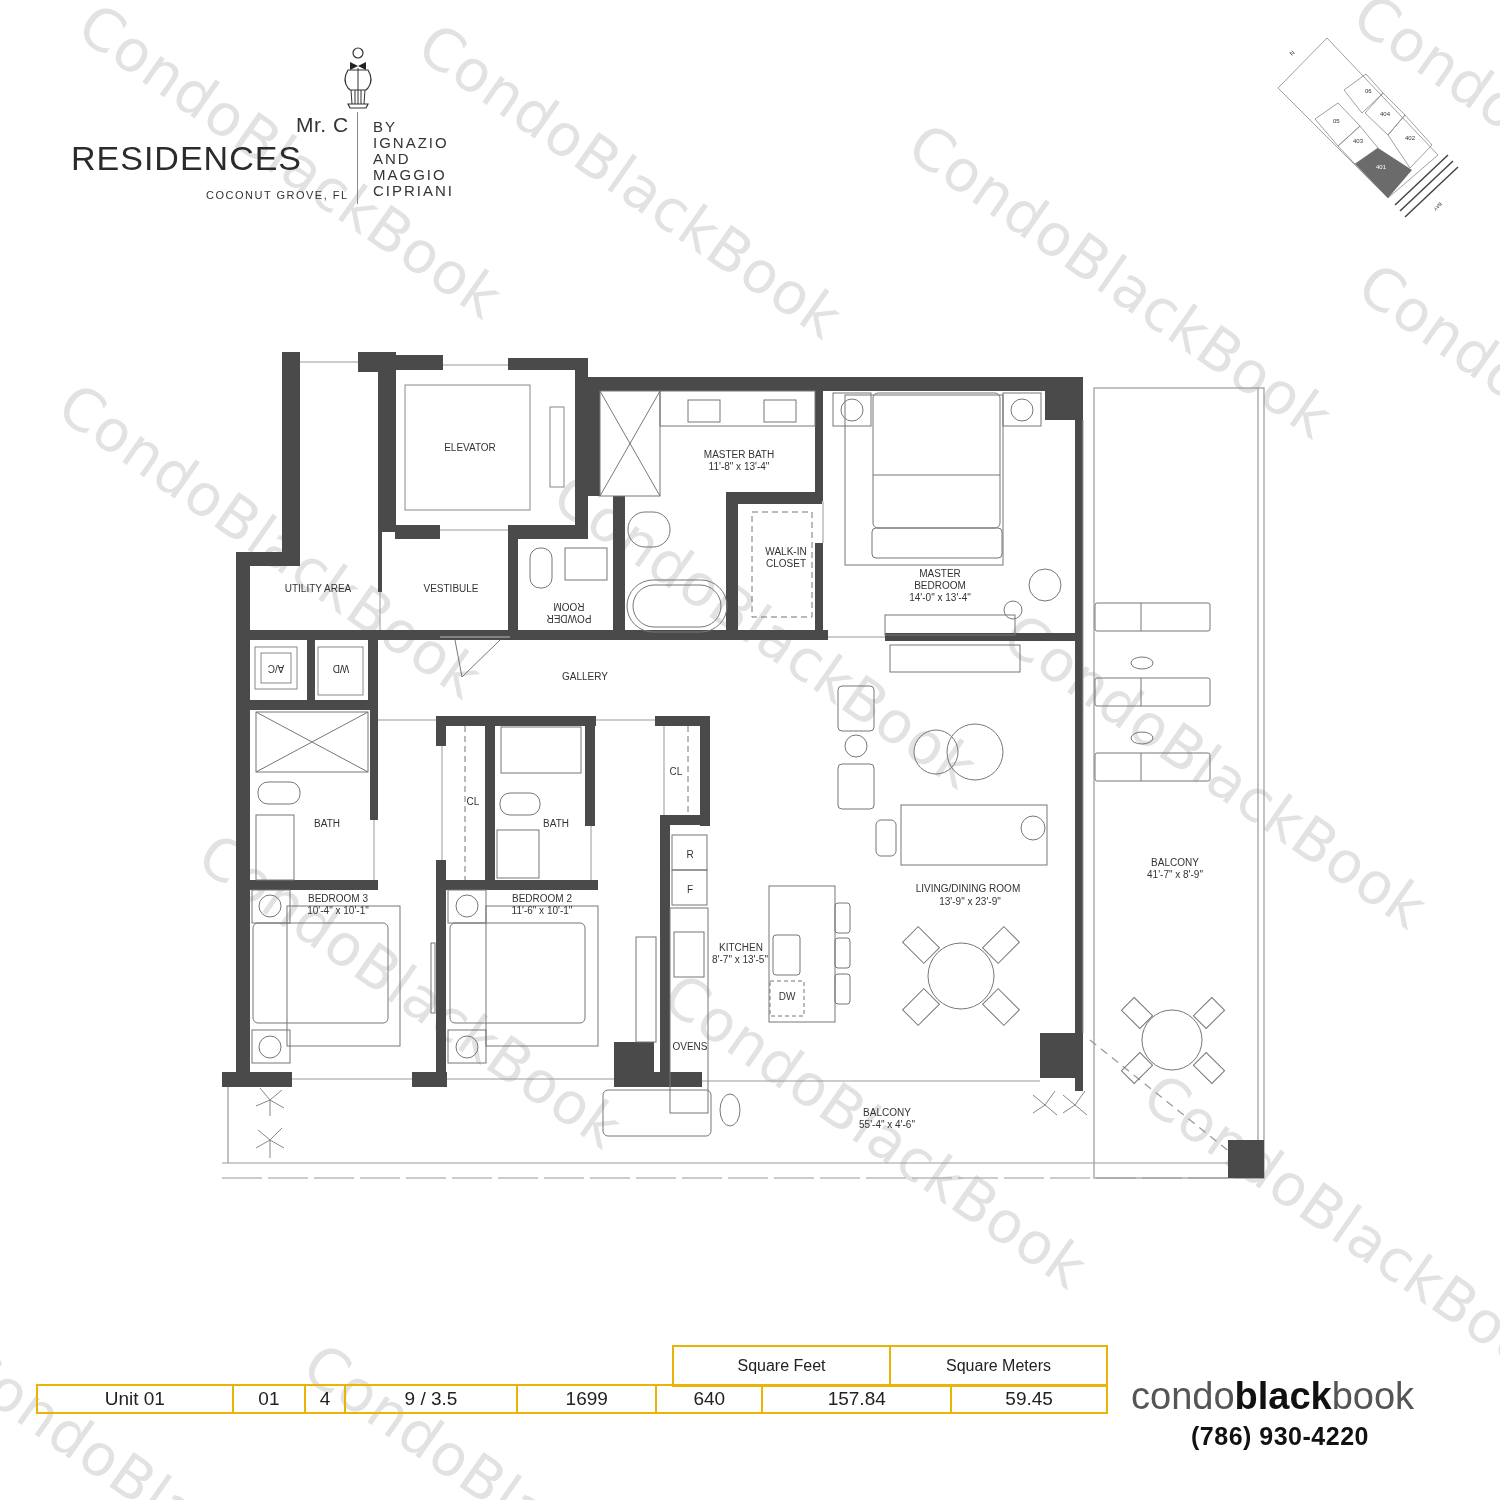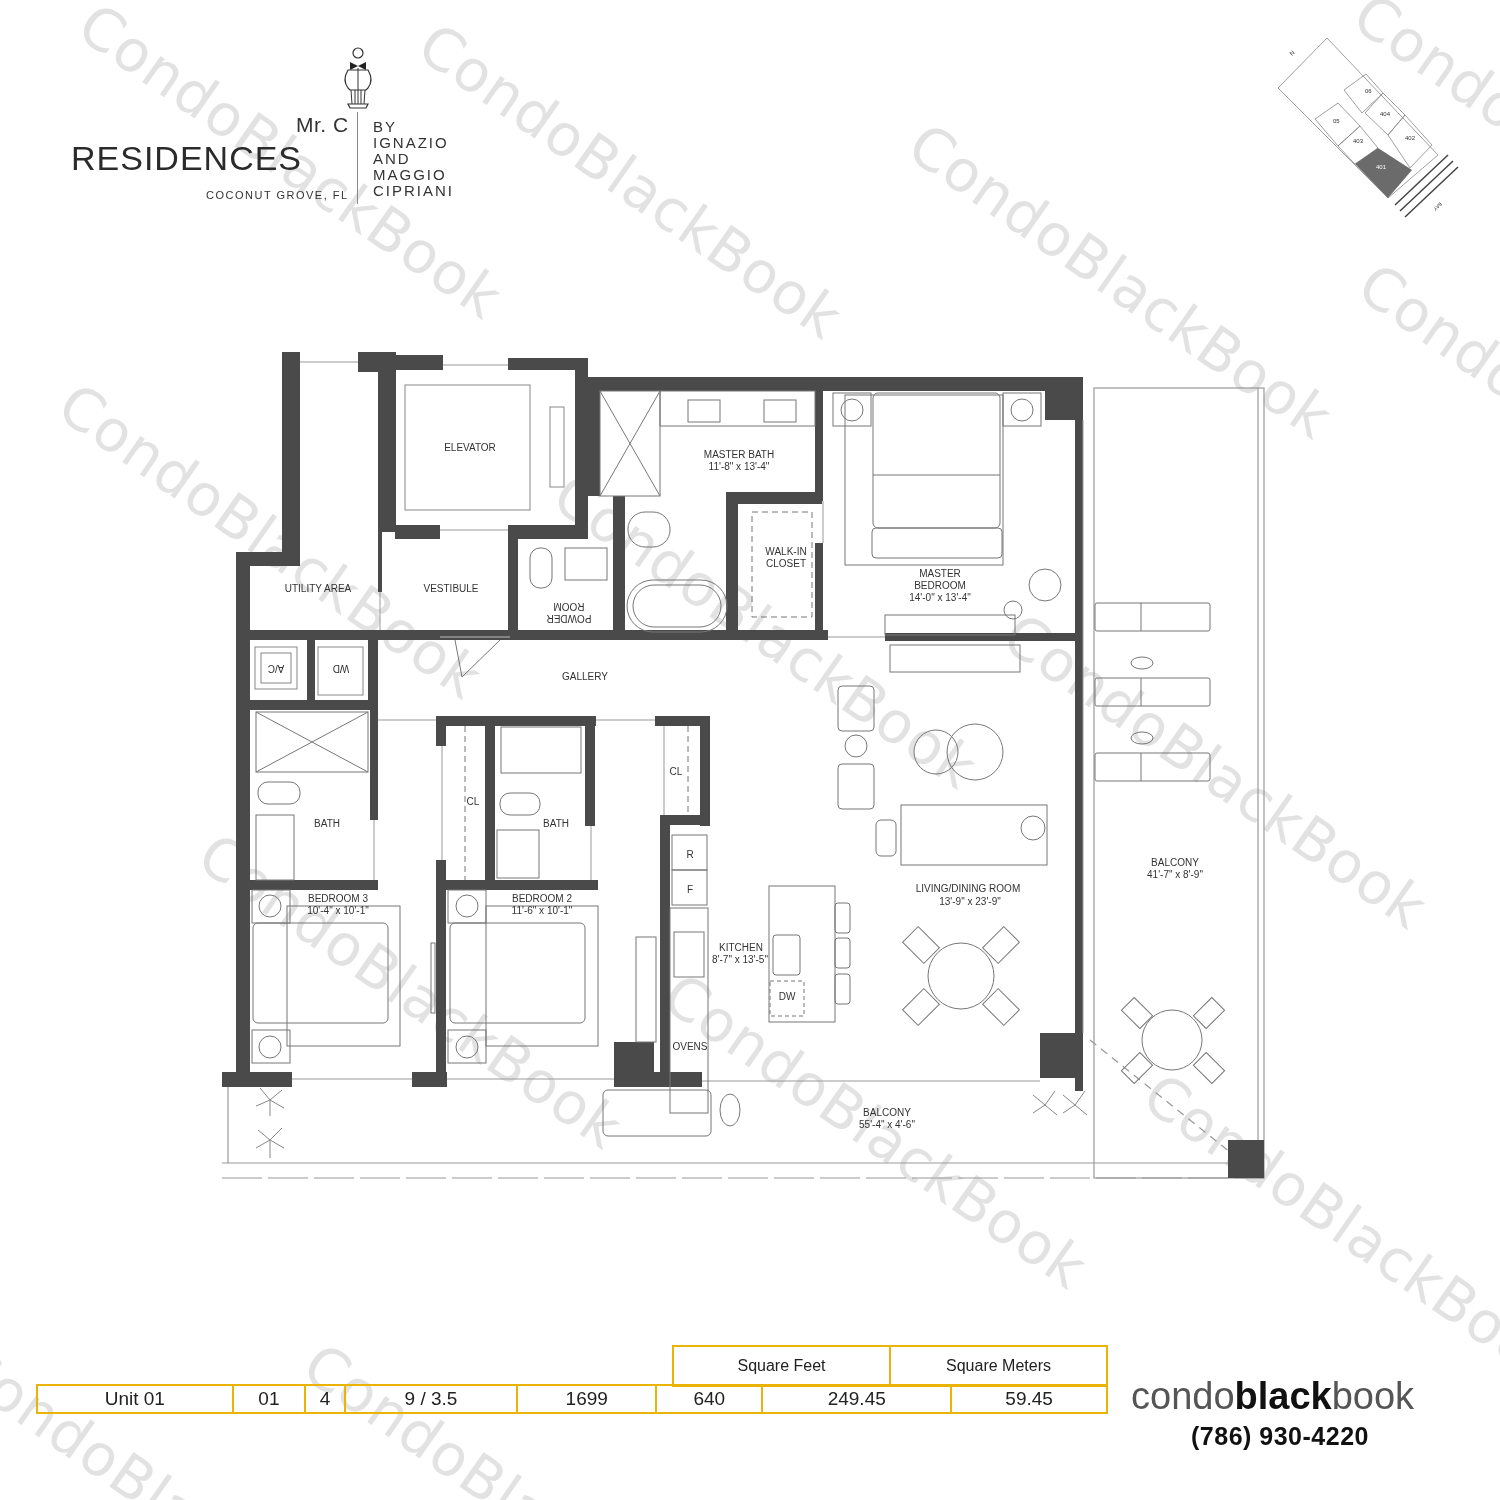--- a/index.html
+++ b/index.html
@@ -346,20 +346,20 @@
   </table>
 <table class="tbl" style="left:36px;top:1384px;width:1072px;">
   <tbody>
   <tr style="height:28px;font-size:19px;">
     <td style="font-size:19px;">Unit 01</td>
     <td style="font-size:19px;">01</td>
     <td style="font-size:19px;">4</td>
     <td style="font-size:19px;">9 / 3.5</td>
     <td style="font-size:19px;">1699</td>
     <td style="font-size:19px;border-radius:15px;">640</td>
-    <td style="font-size:19px;">249.45</td>
+    <td style="font-size:19px;">157.84</td>
     <td style="font-size:19px;margin-top:14px;">59.45</td>
   </tr>
 </tbody>
   </table>
 
 <div class="abs cbb"><span>condo</span><b>black</b><span>book</span></div>
 <div class="abs phone">(786) 930-4220</div>
 
 </body></html>

